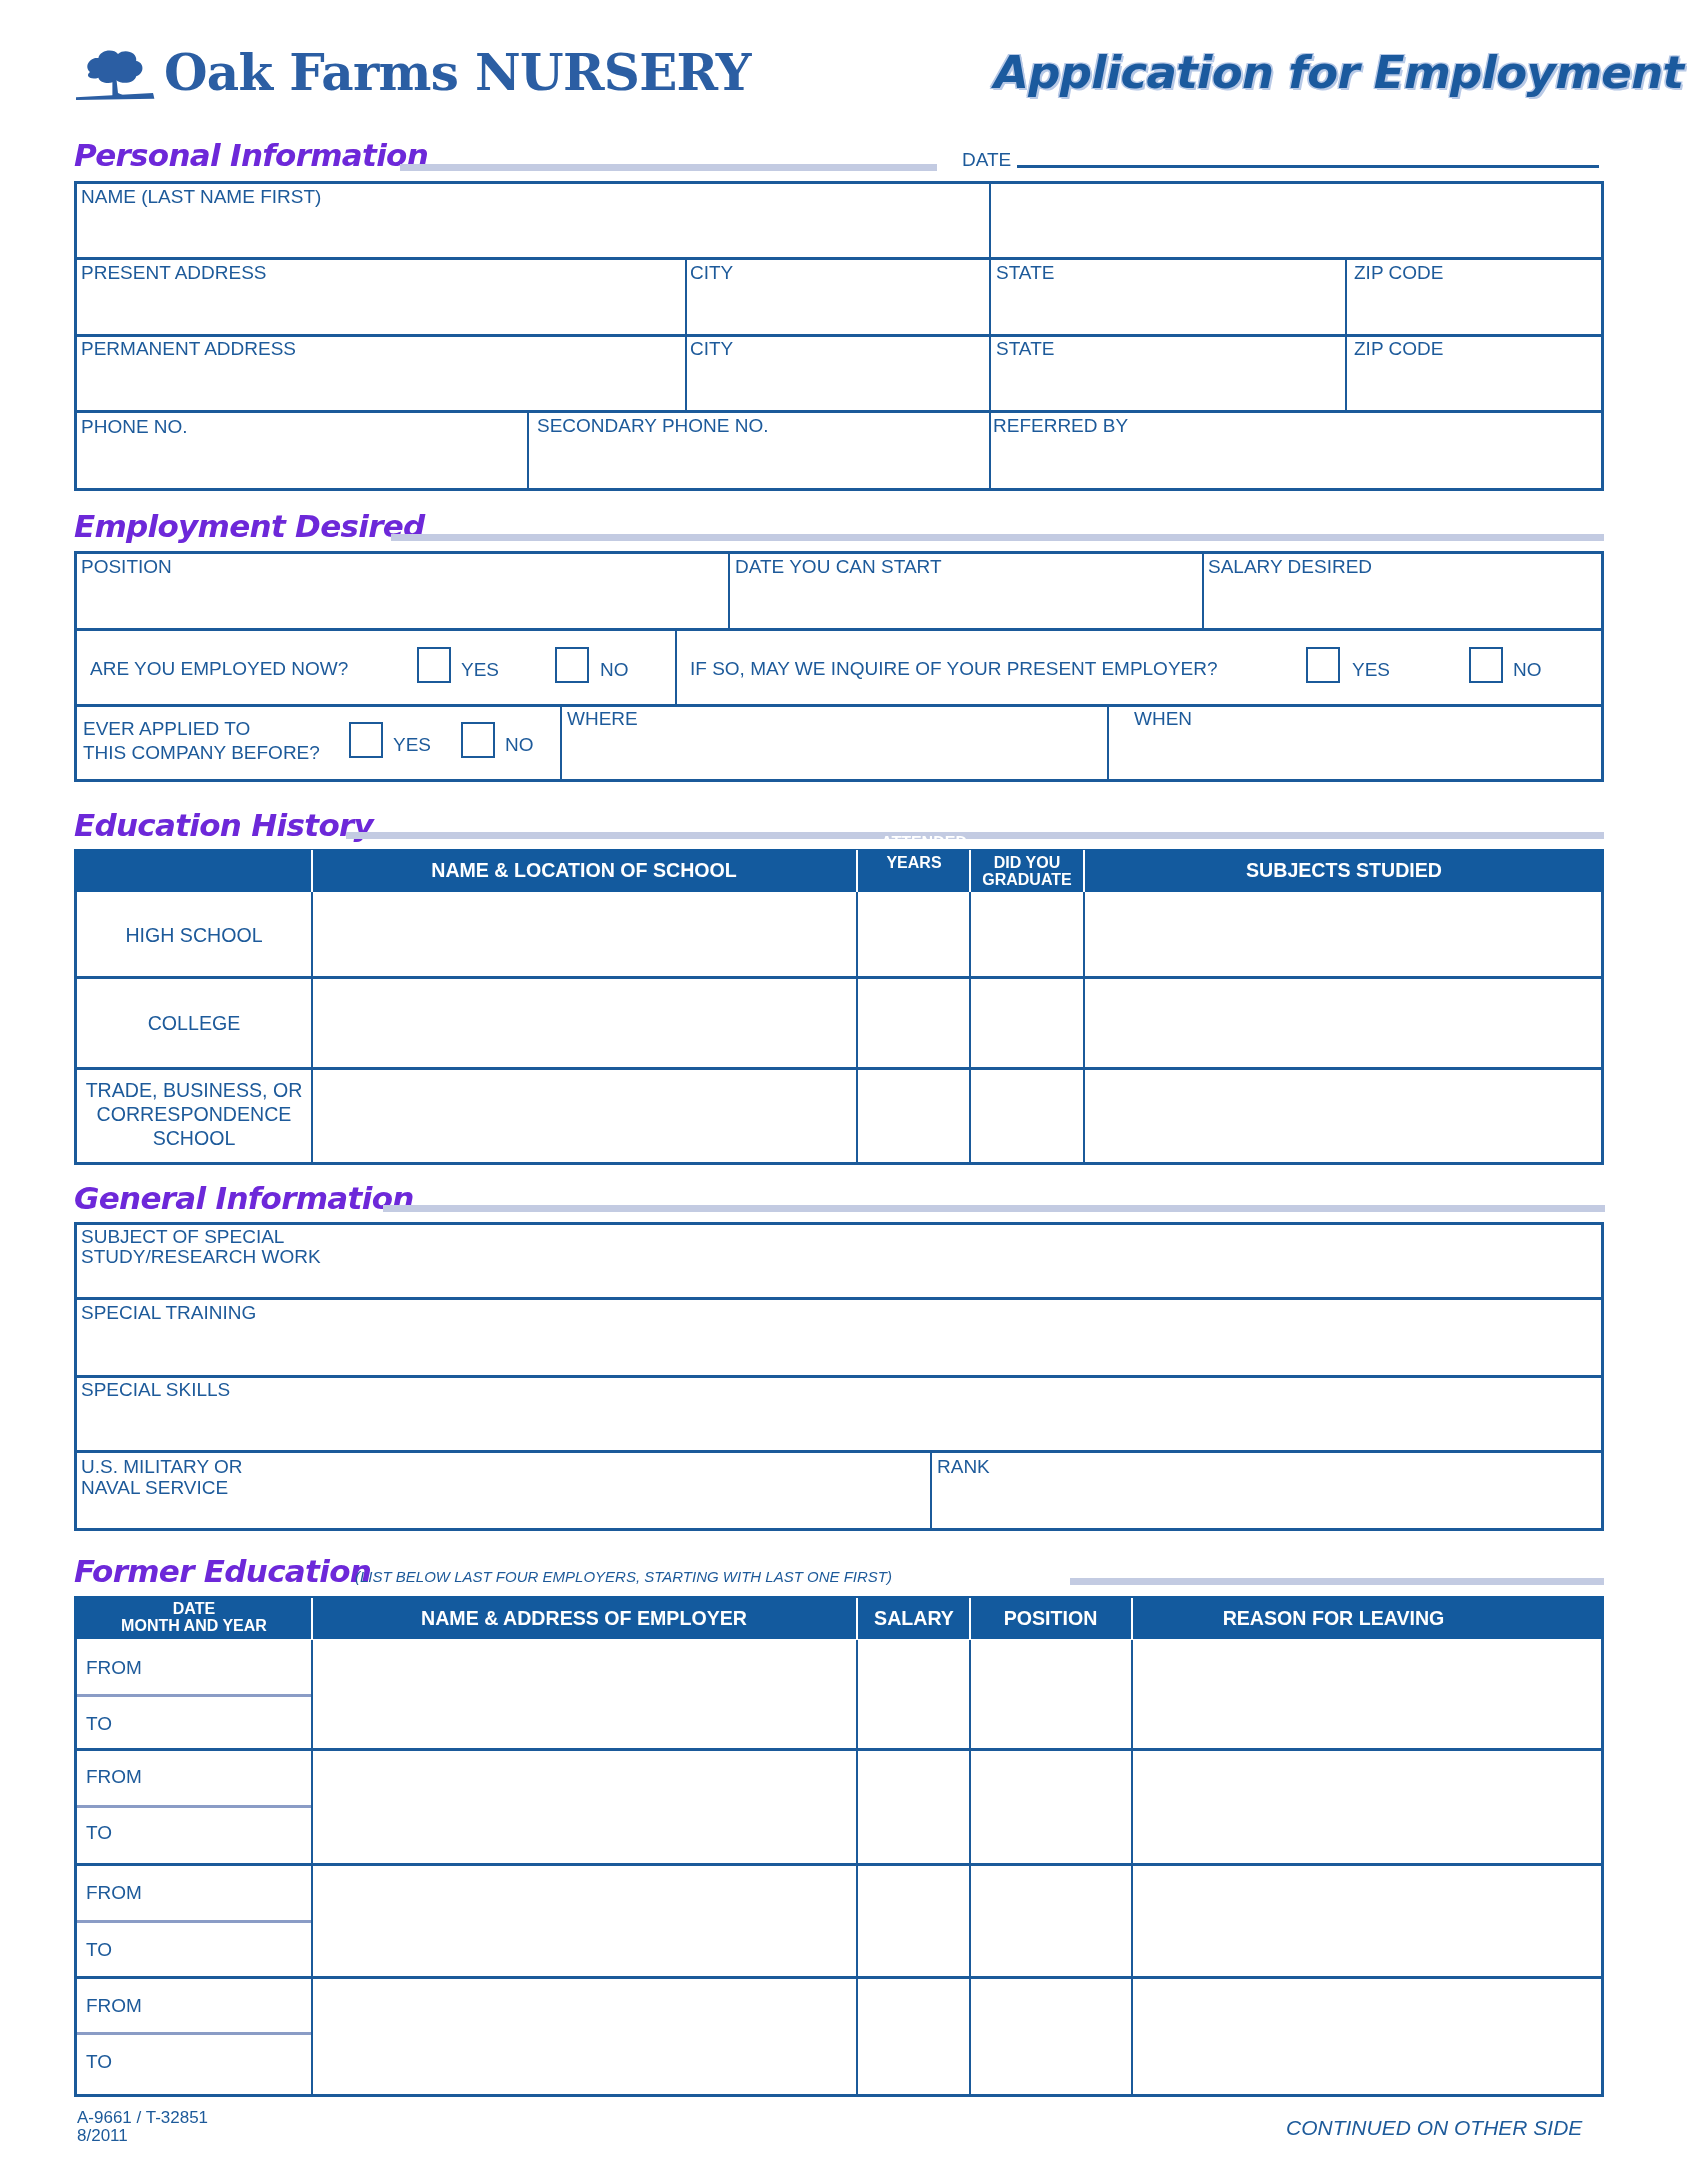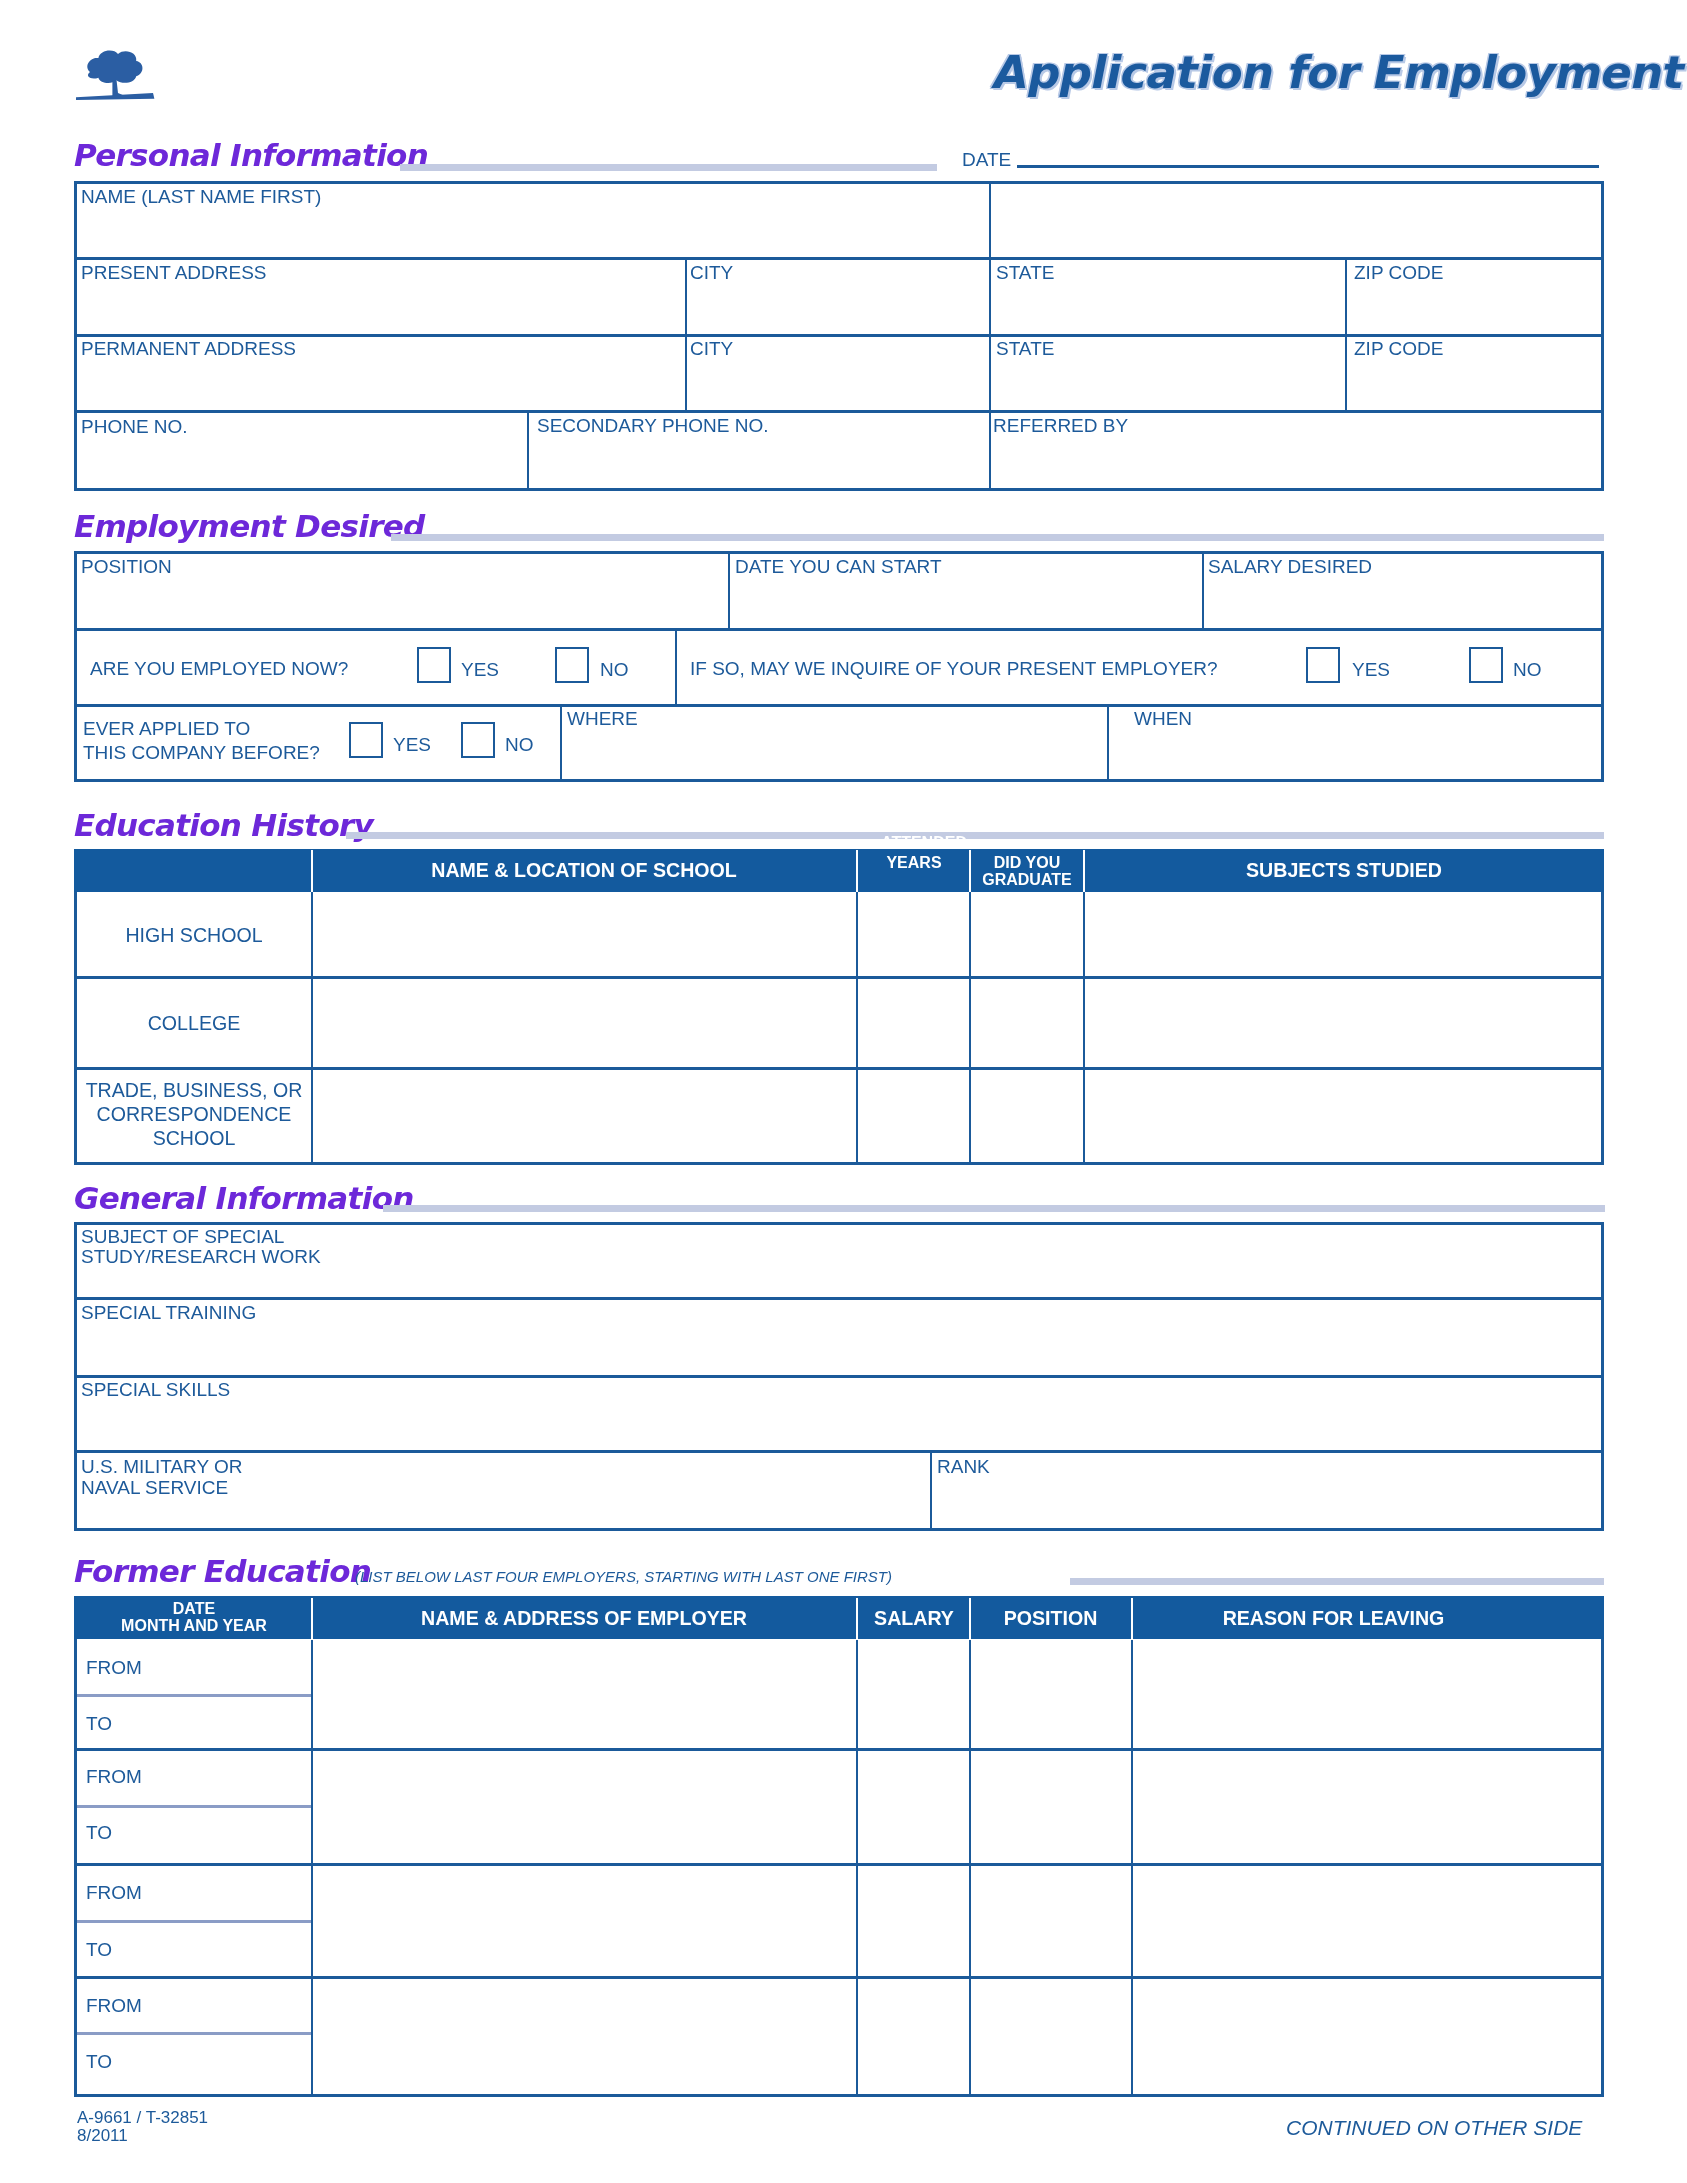--- a/index.html
+++ b/index.html
@@ -28,20 +28,21 @@
 </style>
 </head>
 <body>
 
 <div class="abs" style="left:76px;top:43px;width:666px;height:63px;">
   <svg class="abs" style="left:0;top:1.4px;" width="91" height="59" viewBox="0 0 130 84">
     <path d="M20 40 C10 30 22 18 32 20 C34 8 54 6 60 14 C70 6 88 12 86 24 C98 26 98 42 86 46 C84 56 66 58 58 52 C50 58 34 56 32 48 C22 52 12 46 20 40 Z" fill="#2b5ea3"></path>
     <path d="M52 52 L58 52 L60 70 L70 74 L52 74 Z" fill="#2b5ea3"></path>
     <path d="M0 76 L110 70 L112 78 L0 80 Z" fill="#2b5ea3"></path>
   </svg>
+  <div class="abs logo-text" style="left:88px;top:0px;">Oak Farms NURSERY</div>
 </div>
 
 <div class="abs app-title" style="left:994px;top:46px;">Application for Employment</div>
 
 <div class="abs sec-title" style="left:74px;top:137px;">Personal Information</div>
 <div class="abs sec-rule" style="left:400px;top:164px;width:537px;"></div>
 <div class="lbl" style="left:962px;top:149px;">DATE</div>
 <div class="abs" style="left:1017px;top:165px;width:582px;height:2.8px;background:#1b5a9a;"></div>
 <input class="field" style="left: 1018px; top: 140px; width: 579px; height: 24px;" value="">
 

